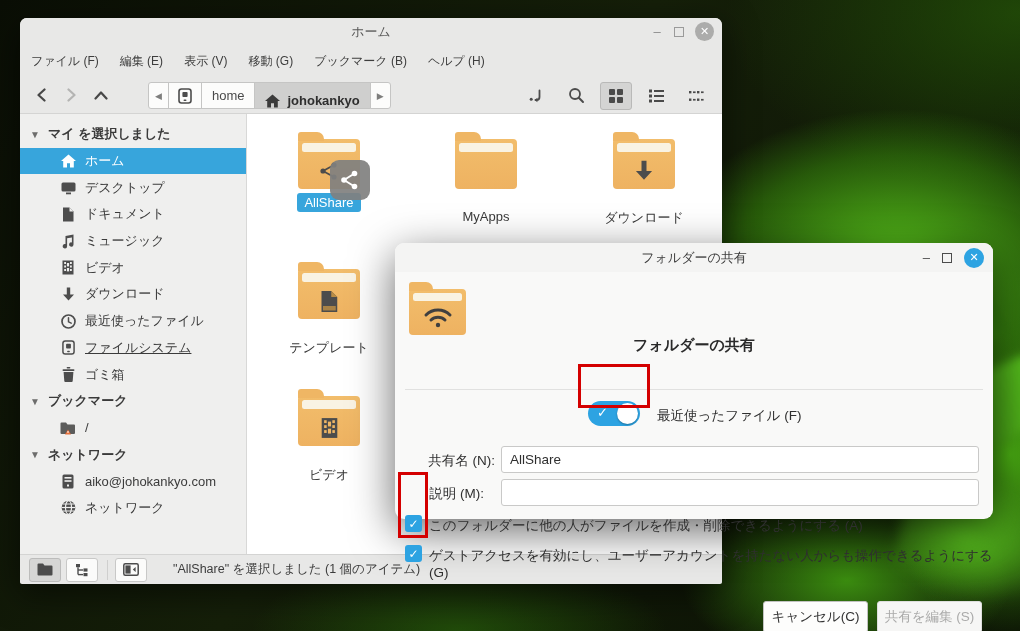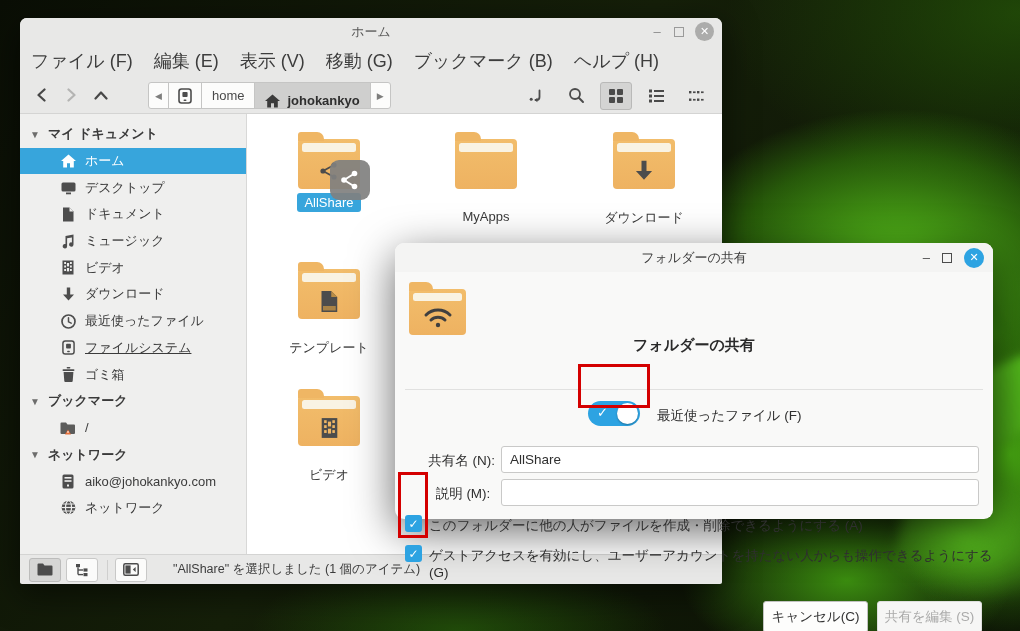--- a/index.html
+++ b/index.html
@@ -31,21 +31,21 @@
   .fm { position:absolute; left:20px; top:18px; width:702px; height:565px; z-index:2;
         background:#ffffff; border-radius:7px 7px 2px 2px; box-shadow:0 10px 34px rgba(0,0,0,.55); }
   .fm-titlebar { height:27px; background:#e8e8e7; border-radius:7px 7px 0 0;
         display:flex; align-items:center; position:relative; }
   .fm-title { position:absolute; left:0; right:0; text-align:center; font-size:13px; color:#585858; }
   .fm-controls { position:absolute; right:8px; top:0; height:27px; display:flex; align-items:center; gap:11px; }
   .ctl-min { width:12px; height:12px; color:#8a8a8a; font-size:13px; line-height:6px; }
   .ctl-max { width:10px; height:10px; border:1px solid #9a9a9a; background:transparent; }
   .ctl-close-gray { width:19px; height:19px; border-radius:50%; background:#acacab; color:#fff; font-size:11px; font-weight:bold; }
   .fm-menubar { height:32px; background:#e8e8e7; display:flex; align-items:center; gap:21px;
-        padding-left:11px; font-size:18px; color:#3d3d3d; }
+        padding-left:11px; font-size:12px; color:#3d3d3d; }
   .fm-menubar span { cursor:default; }
   .fm-toolbar { height:37px; background:#e8e8e7; border-bottom:1px solid #d4d4d3;
         display:flex; align-items:center; position:relative; }
   .navbtn { width:30px; height:28px; display:flex; align-items:center; justify-content:center; }
   .crumbs { position:absolute; left:128px; top:5px; height:27px; display:flex; }
   .crumb { height:27px; background:#fcfcfb; border:1px solid #c5c5c4; margin-left:-1px;
         display:flex; align-items:center; justify-content:center; font-size:13px; color:#4a4a4a; padding:0 10px; }
   .crumb:first-child { border-radius:3px 0 0 3px; margin-left:0; }
   .crumb:last-child { border-radius:0 3px 3px 0; }
   .crumb.active { background:#cfcfce; color:#2e2e2e; font-weight:bold; }
@@ -107,21 +107,21 @@
   .dlg-heading { position:absolute; left:0; right:0; top:64px; text-align:center; font-size:15px; font-weight:bold; color:#2a2a2a; }
   .dlg-sep { position:absolute; left:10px; right:10px; top:117px; border-top:1px solid #e1e1e0; }
   .toggle { position:absolute; left:193px; top:129px; width:52px; height:25px; border-radius:13px;
         background:#2da3e2; }
   .toggle .check { position:absolute; left:9px; top:4px; color:#fff; font-size:13px; font-weight:bold; }
   .toggle .knob { position:absolute; right:2px; top:2px; width:21px; height:21px; border-radius:50%;
         background:#ffffff; box-shadow:0 1px 2px rgba(0,0,0,.3); }
   .toggle-label { position:absolute; left:262px; top:135px; }
   .fld-label { position:absolute; width:80px; text-align:right; }
   .fld-name-label { left:20px; top:180px; }
-  .fld-desc-label { left:28px; top:213px;text-align:center; }
+  .fld-desc-label { left:9px; top:213px; }
   .txt { position:absolute; left:106px; width:478px; height:27px; background:#fff;
         border:1px solid #c9c9c8; border-radius:3px; font-size:13.5px; color:#2f2f2f;
         padding:0 8px; font-family:"Liberation Sans","DejaVu Sans",sans-serif; outline:none; }
   .txt-name { top:174px; }
   .txt-desc { top:207px; }
   .cbox { position:absolute; left:10px; width:17px; height:17px; background:#2da3e2; border-radius:3px;
         color:#fff; font-size:12px; font-weight:bold; display:flex; align-items:center; justify-content:center; }
   .cb1 { top:243px; } .cb2 { top:273px; }
   .cb-label { position:absolute; left:34px; }
   .cbl1 { top:245px; } .cbl2 { top:275px; }
@@ -251,21 +251,21 @@
             <rect x="13" y="10.9" width="2.6" height="1.7" fill="#4a4a4a"></rect>
           </svg>
       </div>
     </div>
   </div>
 
   <div class="fm-body">
     <div class="sidebar">
       <div class="side-row side-head">
         <span class="exp">▼</span>
-        <span>マイ ドキュメント</span>
+        <span>マイ を選択しました</span>
       </div>
       <div class="side-row side-item selected">
         <span class="sicon">
             <svg width="15" height="14" viewBox="0 0 15 14">
               <path d="M7.5 0.5 L15 7 H12.8 V13.5 H9 V9.2 H6 V13.5 H2.2 V7 H0 Z" fill="currentColor"></path>
             </svg>
           </span>
         <span class="slabel">ホーム</span>
       </div>
       <div class="side-row side-item">

